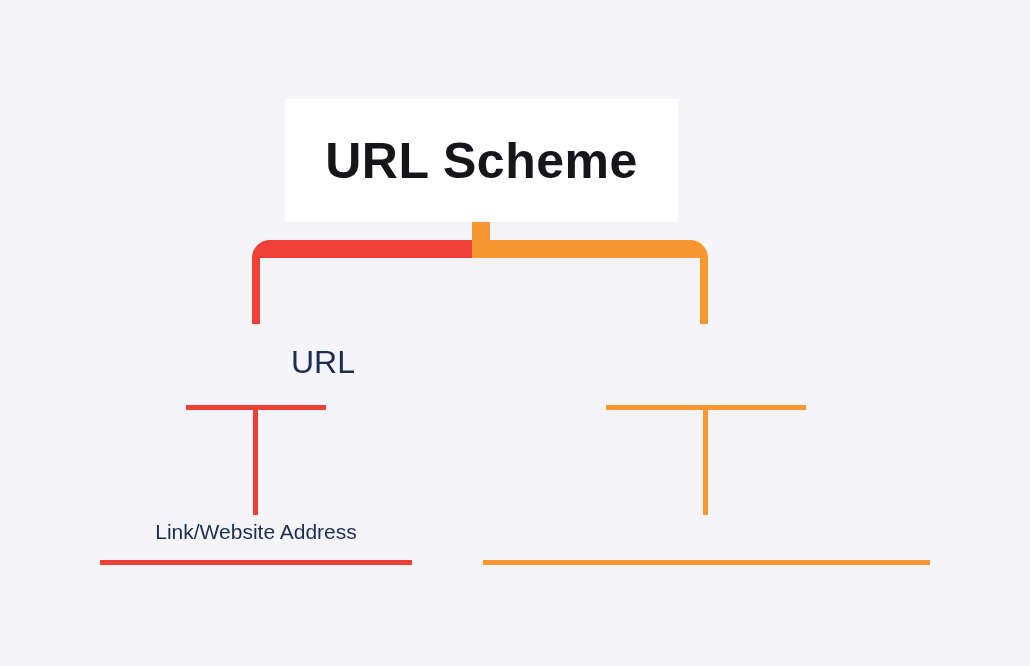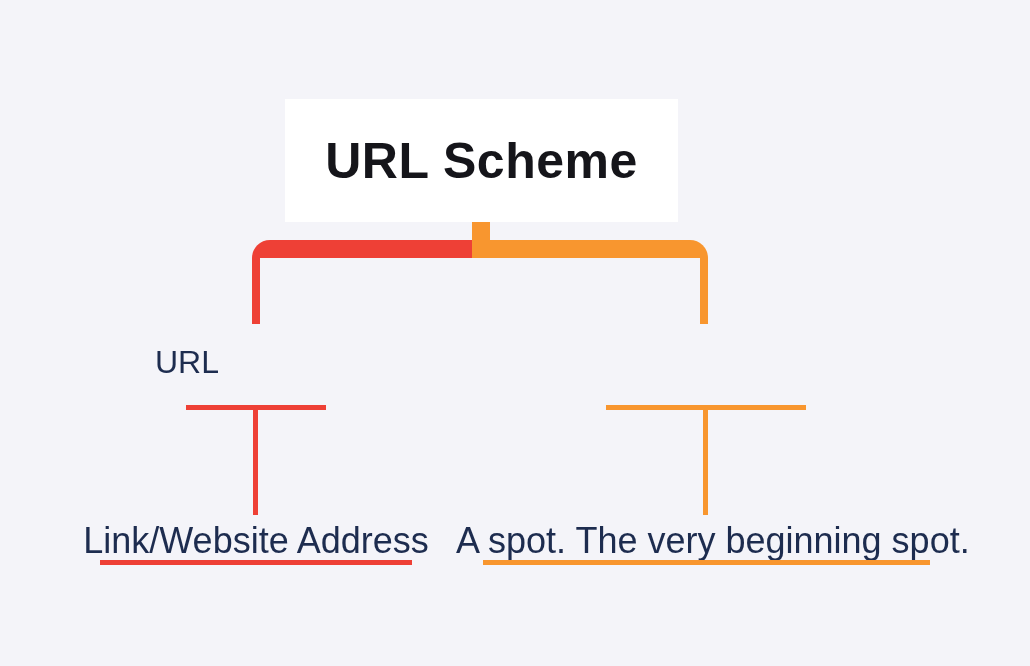--- a/index.html
+++ b/index.html
@@ -59,21 +59,21 @@
     border-top: 18px solid var(--orange);
     border-right: 8px solid var(--orange);
     border-top-right-radius: 18px;
   }
 
   
   .branch-label {
     position: absolute;
     top: 344px;
     width: 200px;
-    text-align: left;
+    text-align: right;
     font-size: 32px;
     font-weight: 500;
     color: var(--navy);
     white-space: nowrap;
   }
   .label-left  { left: 155px; }
   .label-right { left: 605px; }
 
   
   .tbar { position: absolute; background: var(--red); }
@@ -81,21 +81,21 @@
   .tbar-left-h  { left: 186px; top: 405px; width: 140px; height: 5px; }
   .tbar-left-v  { left: 253px; top: 405px; width: 5px;  height: 110px; }
   .tbar-right-h { left: 606px; top: 405px; width: 200px; height: 5px; }
   .tbar-right-v { left: 703px; top: 405px; width: 5px;  height: 110px; }
 
   
   .desc {
     position: absolute;
     top: 520px;
     text-align: center;
-    font-size: 36px;
+    font-size: 21px;
     color: var(--navy);
     white-space: nowrap;
   }
   .desc-left  { left: 56px;  width: 400px; }
   .desc-right { left: 456px; width: 500px; }
 
   
   .underline { position: absolute; top: 560px; height: 5px; }
   .underline-left  { left: 100px; width: 312px; background: var(--red); }
   .underline-right { left: 483px; width: 447px; background: var(--orange); }
@@ -115,18 +115,17 @@
   <div class="bracket bracket-right"></div>
 
   <div class="branch-label label-left">URL</div>
 
   <div class="tbar tbar-left-h"></div>
   <div class="tbar tbar-left-v"></div>
   <div class="tbar orange tbar-right-h"></div>
   <div class="tbar orange tbar-right-v"></div>
 
   <div class="desc desc-left">Link/Website Address</div>
-  <div class="desc desc-right">A spot. The very beginning spot.</div>
 
   <div class="underline underline-left"></div>
   <div class="underline underline-right"></div>
 
 </div>
 
 </body></html>

